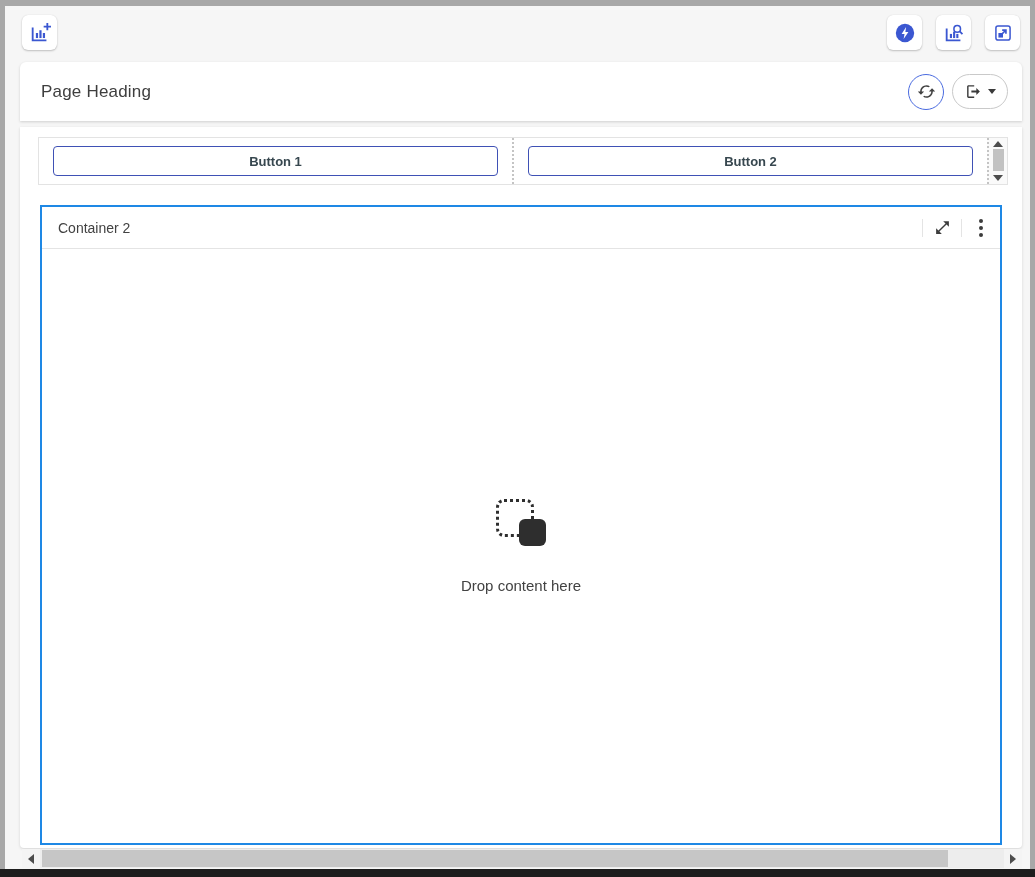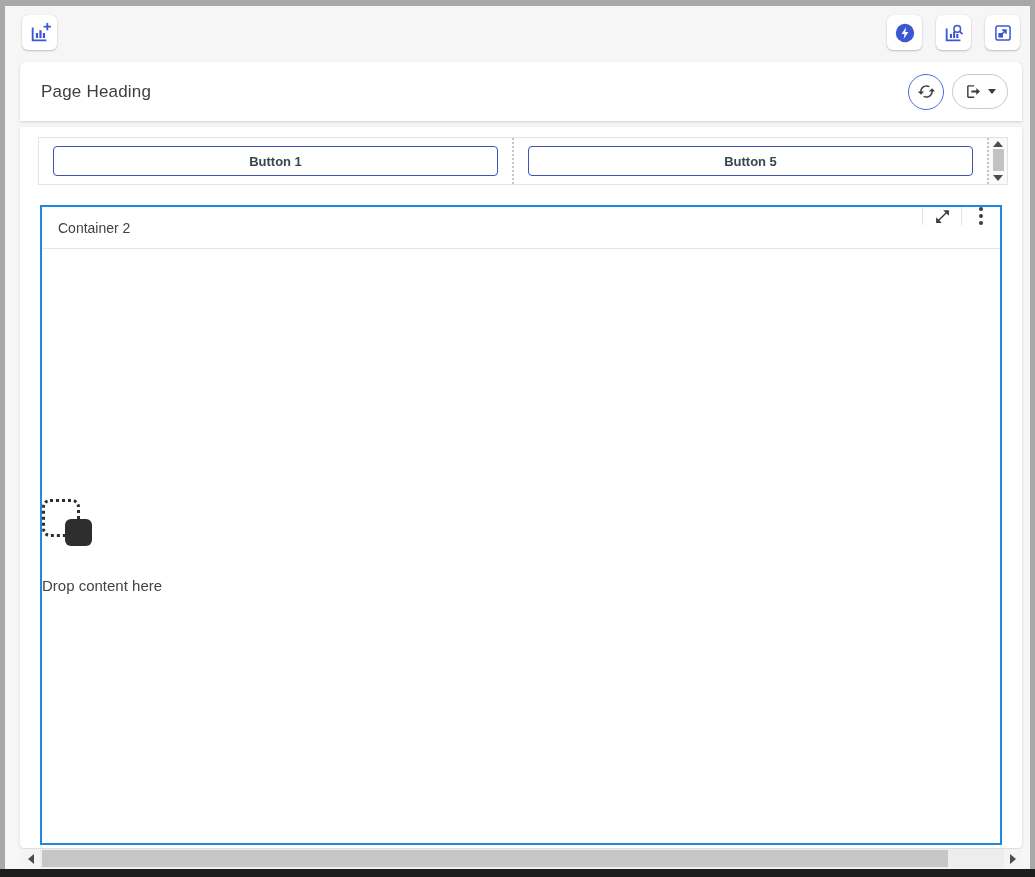--- a/index.html
+++ b/index.html
@@ -65,31 +65,31 @@
     display:flex; flex-direction:column; align-items:center; justify-content:space-between; padding:3px 0;
   }
   .tri-up   { width:0; height:0; border-left:5px solid transparent; border-right:5px solid transparent; border-bottom:6px solid #4d4d4d; cursor:pointer; }
   .tri-down { width:0; height:0; border-left:5px solid transparent; border-right:5px solid transparent; border-top:6px solid #4d4d4d; cursor:pointer; }
   .v-thumb { width:11px; height:22px; background:#c2c2c2; margin-top:2px; margin-bottom:auto; cursor:grab; }
 
   .container2 {
     position:absolute; left:20px; top:78px; width:962px; height:640px;
     border:2px solid #1e88e5; background:#fff; display:flex; flex-direction:column;
   }
-  .container-header { height:42px; border-bottom:1px solid #e4e4e4; display:flex; align-items:flex-start; flex:none; }
+  .container-header { height:42px; border-bottom:1px solid #e4e4e4; display:flex; align-items:center; flex:none; }
   .container-title { font-size:14px; color:#424242; align-self:center; padding-left:16px; }
   .header-icon-cell {
     width:39px; border-left:1px solid #e4e4e4; display:flex; align-items:center; justify-content:center;
     margin-left:0; cursor:pointer; background:#fff;
   }
   .header-icons { margin-left:auto; display:flex; align-items:stretch; }
   .kebab { display:flex; flex-direction:column; gap:3px; }
   .kebab span { width:4px; height:4px; border-radius:50%; background:#3c3c3c; }
 
-  .container-body { flex:1; display:flex; flex-direction:column; align-items:flex-start; justify-content:center; }
+  .container-body { flex:1; display:flex; flex-direction:column; align-items:center; justify-content:center; }
   .drop-icon { position:relative; width:50px; height:48px; margin-bottom:30px; }
   .drop-icon .dotted { position:absolute; left:0; top:0; width:38px; height:38px; border:3px dotted #2e2e2e; border-radius:8px; }
   .drop-icon .solid  { position:absolute; left:23px; top:20px; width:27px; height:27px; background:#2e2e2e; border-radius:6px; }
   .drop-text { font-size:15px; color:#424242; }
 
   
   .h-scrollbar {
     position:absolute; left:22px; top:849px; width:1000px; height:19px;
     display:flex; align-items:center; background:#f4f4f4;
   }
@@ -177,21 +177,21 @@
 </div>
 
 <div class="main-card">
 
   <div class="button-row">
     <div class="btn-cell">
       <button class="ui-button">Button 1</button>
     </div>
     <div class="row-sep"></div>
     <div class="btn-cell">
-      <button class="ui-button">Button 5</button>
+      <button class="ui-button">Button 2</button>
     </div>
     <div class="v-scrollbar">
       <span class="tri-up"></span>
       <span class="v-thumb"></span>
       <span class="tri-down"></span>
     </div>
   </div>
 
   <div class="container2">
     <div class="container-header">

